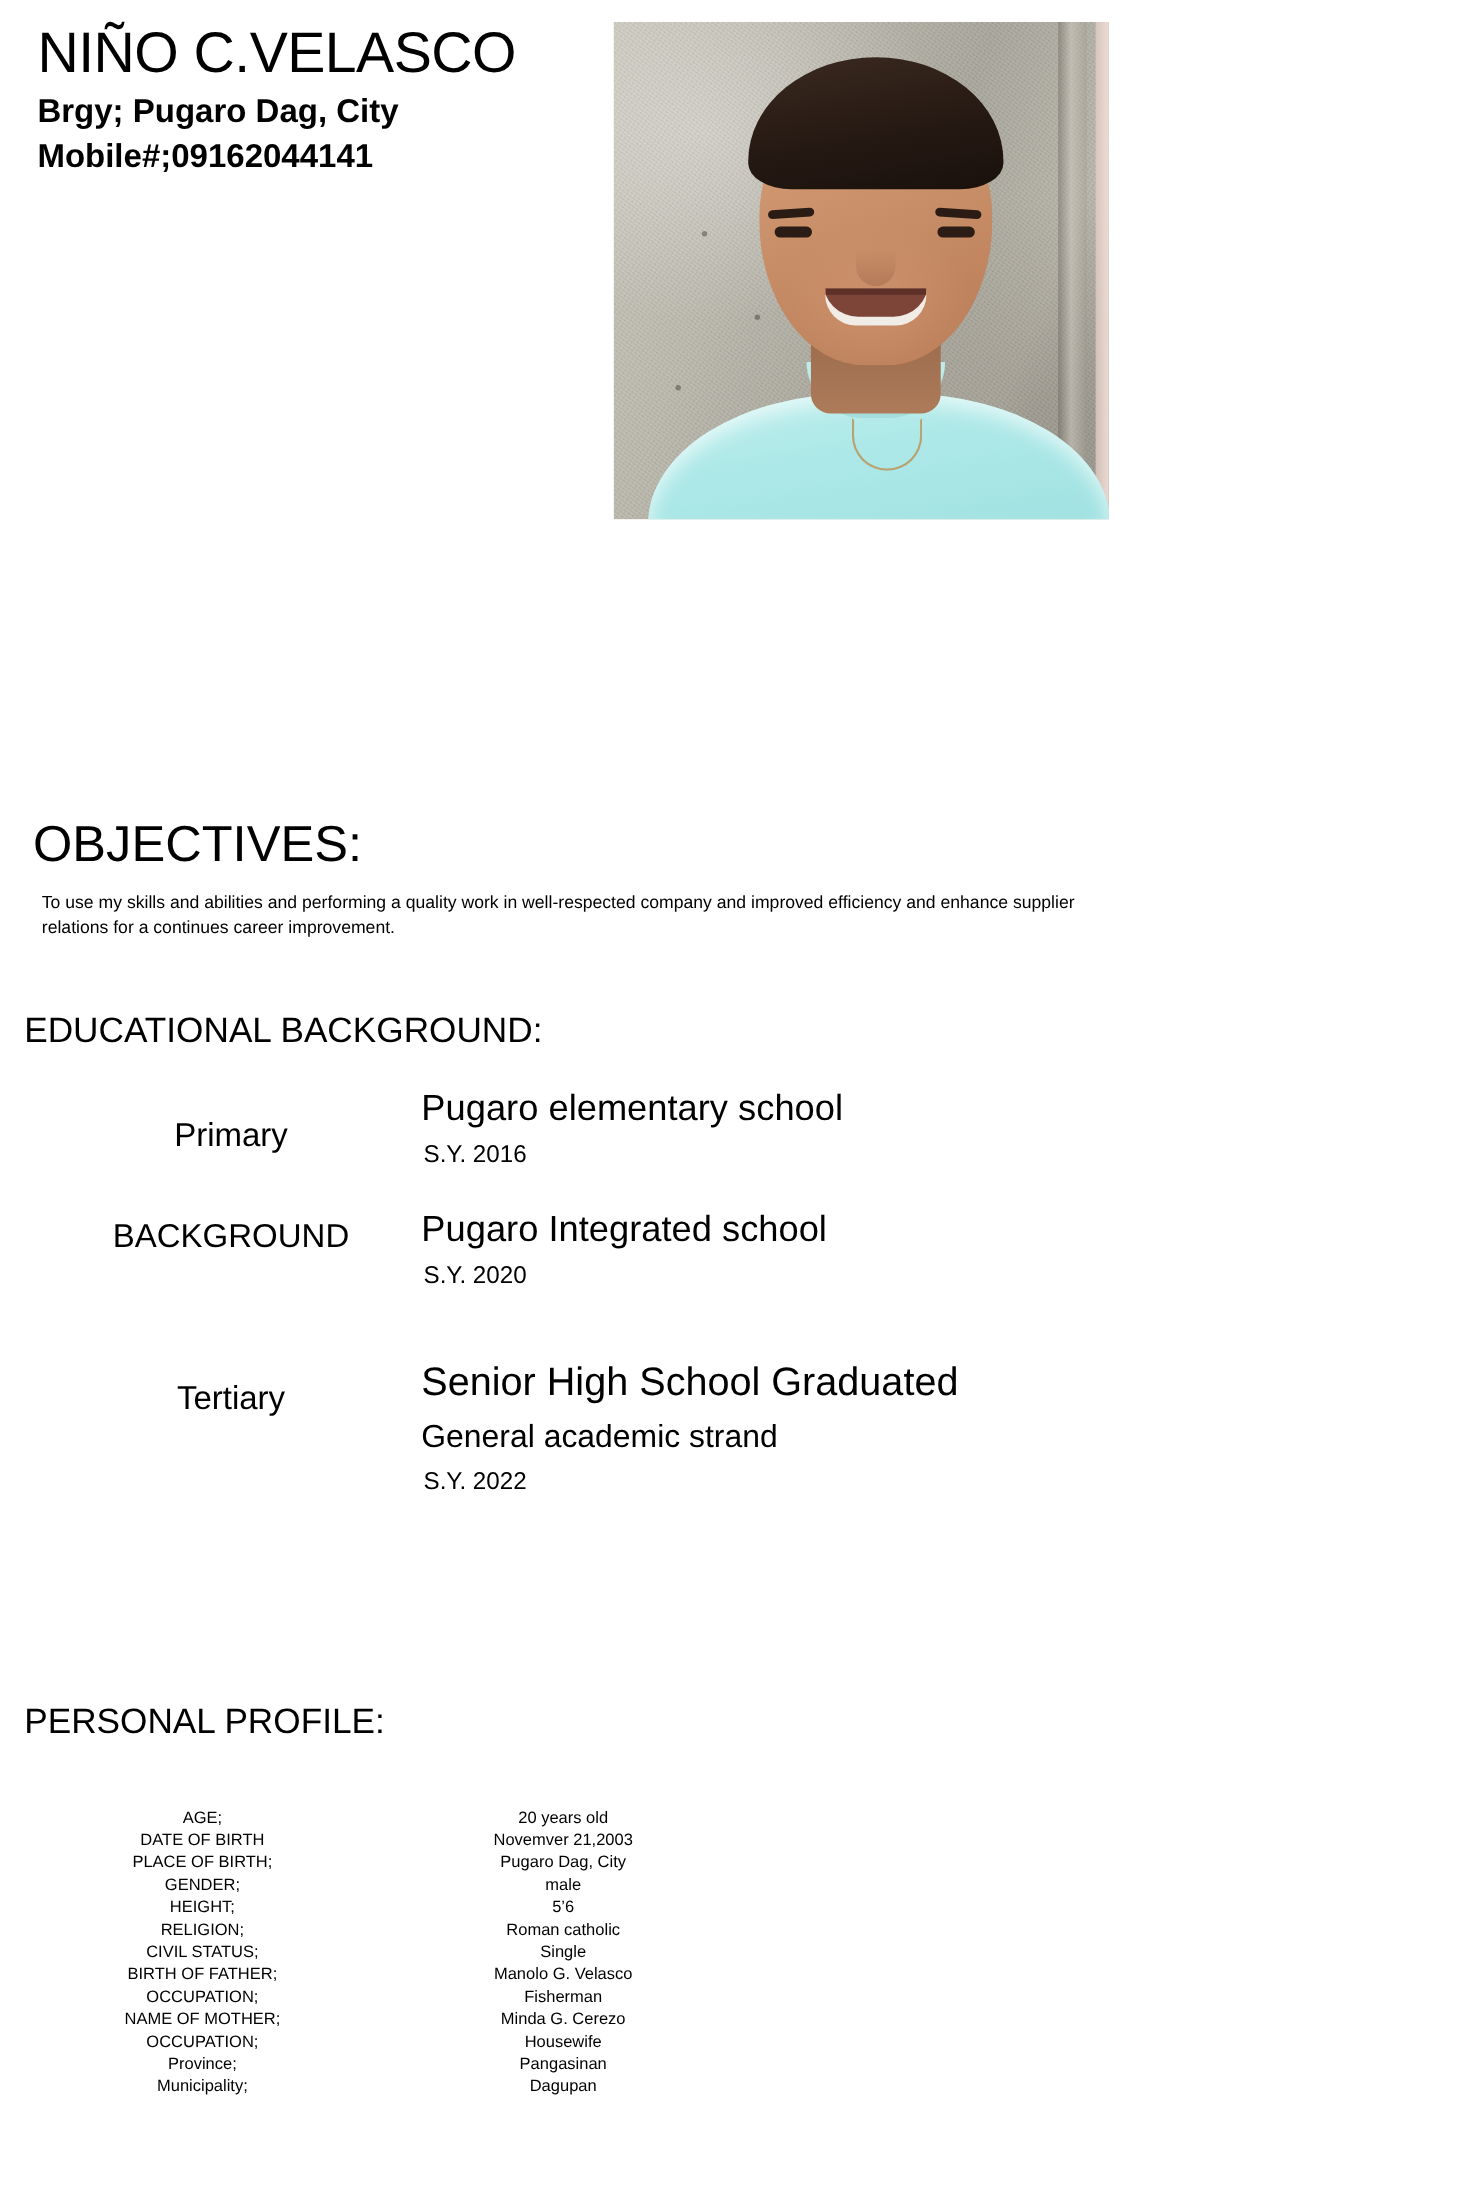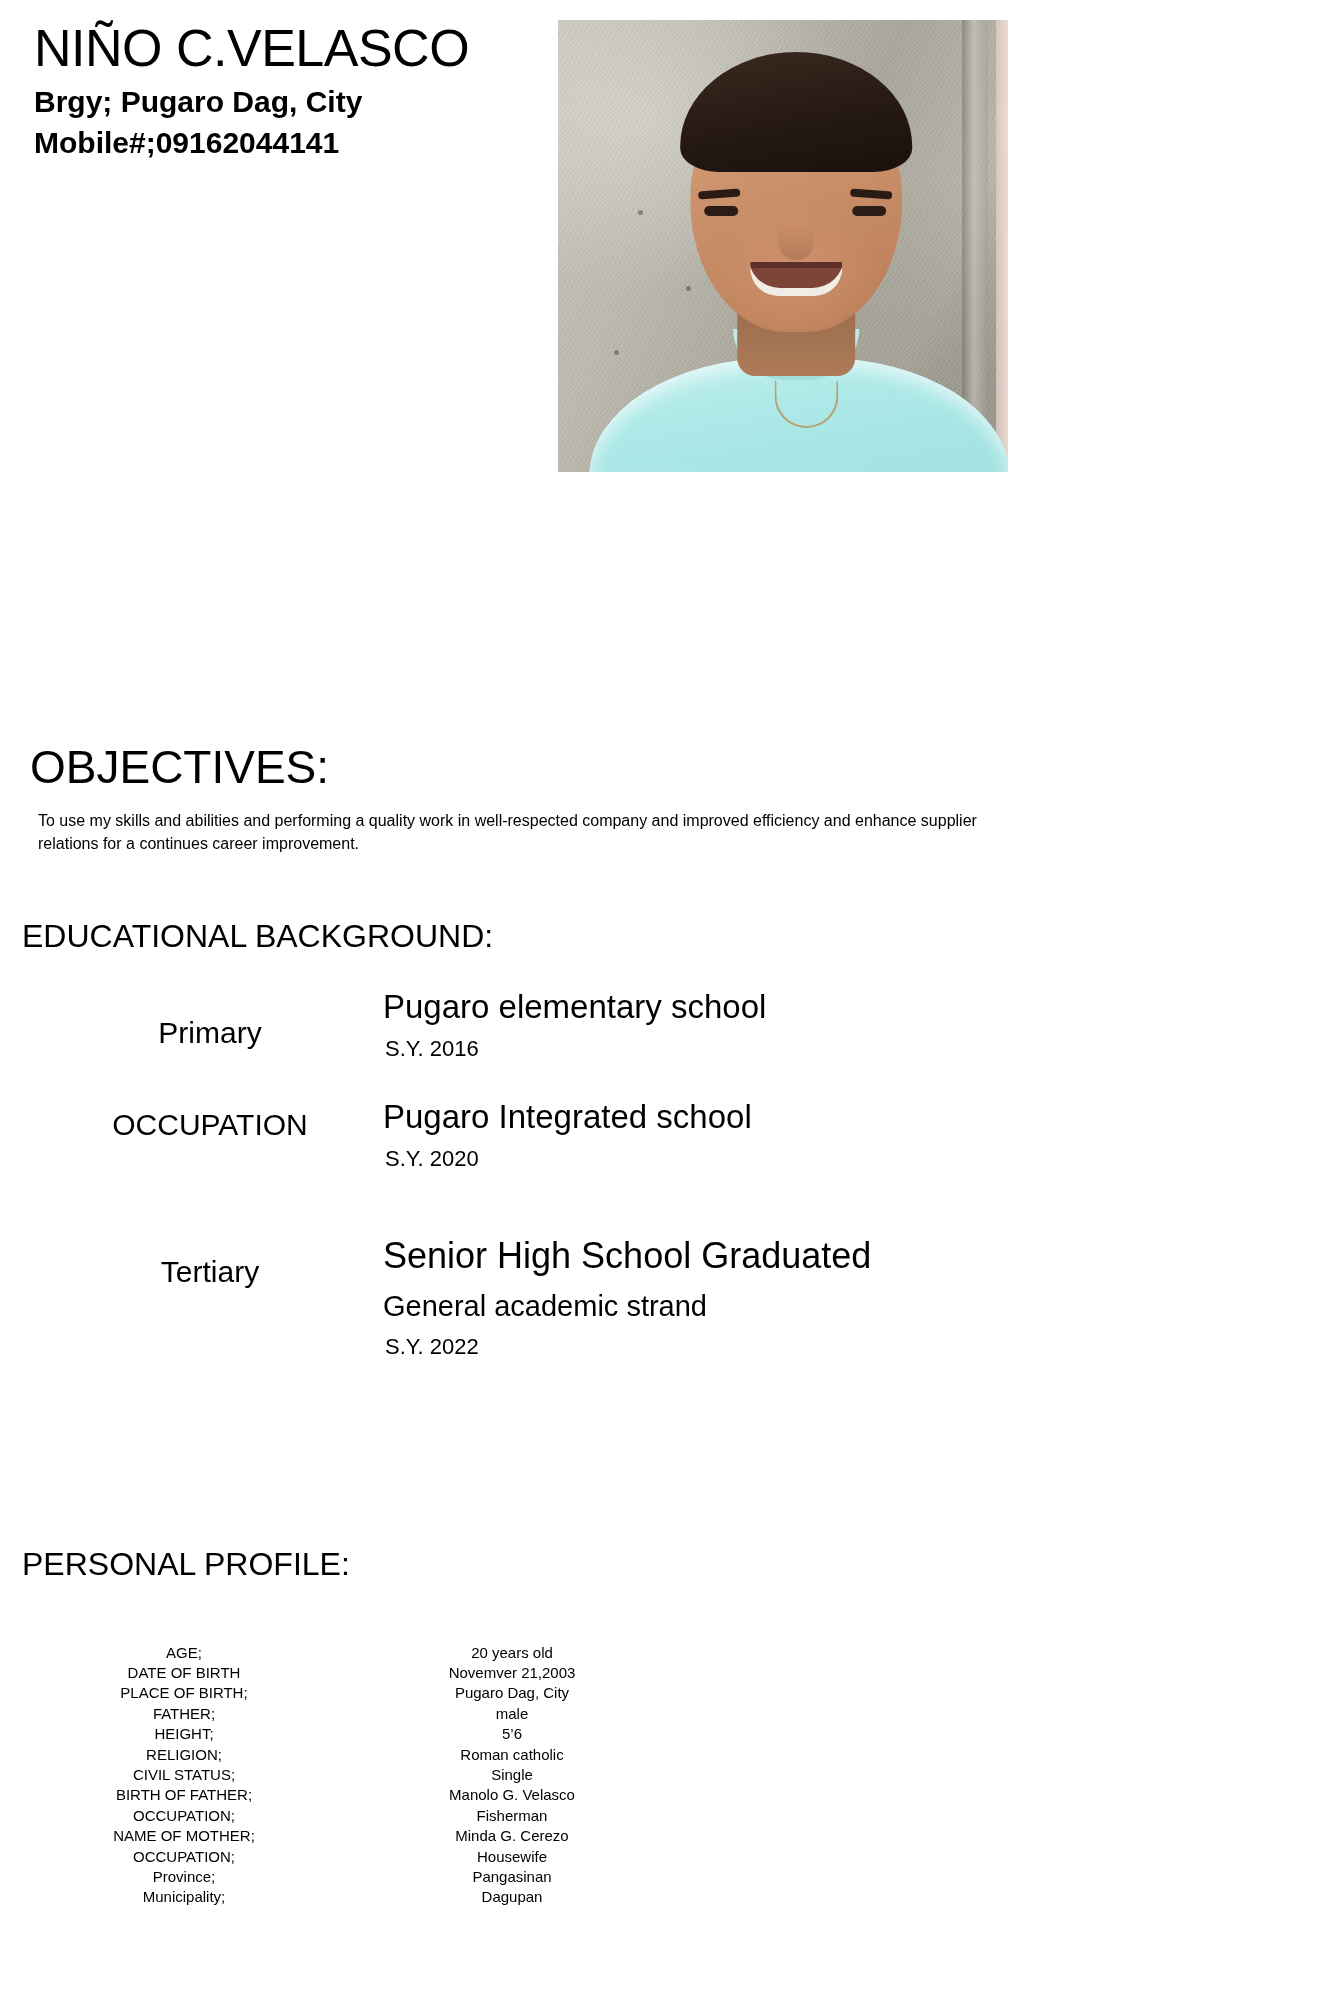--- a/index.html
+++ b/index.html
@@ -356,21 +356,21 @@
 
   <div class="edu-row" style="top:0px;">
     <div class="edu-level" style="top:38px;">Primary</div>
     <div class="edu-detail" style="top:8px;">
       <div class="edu-school">Pugaro elementary school</div>
       <div class="edu-sy">S.Y.  2016</div>
     </div>
   </div>
 
   <div class="edu-row" style="top:118px;">
-    <div class="edu-level" style="top:12px;">OCCUPATION</div>
+    <div class="edu-level" style="top:12px;">BACKGROUND</div>
     <div class="edu-detail" style="top:0px;">
       <div class="edu-school">Pugaro Integrated school</div>
       <div class="edu-sy"> S.Y. 2020</div>
     </div>
   </div>
 
   <div class="edu-row" style="top:255px;">
     <div class="edu-level" style="top:22px;">Tertiary</div>
     <div class="edu-detail" style="top:0px;">
       <div class="edu-school big">Senior High School Graduated</div>
@@ -390,21 +390,21 @@
   </div>
   <div class="profile-row">
     <div class="profile-label">DATE OF BIRTH</div>
     <div class="profile-value">Novemver 21,2003</div>
   </div>
   <div class="profile-row">
     <div class="profile-label">PLACE OF BIRTH;</div>
     <div class="profile-value">Pugaro Dag, City</div>
   </div>
   <div class="profile-row">
-    <div class="profile-label">FATHER;</div>
+    <div class="profile-label">GENDER;</div>
     <div class="profile-value">male</div>
   </div>
   <div class="profile-row">
     <div class="profile-label">HEIGHT;</div>
     <div class="profile-value">5’6</div>
   </div>
   <div class="profile-row">
     <div class="profile-label">RELIGION;</div>
     <div class="profile-value">Roman catholic</div>
   </div>

